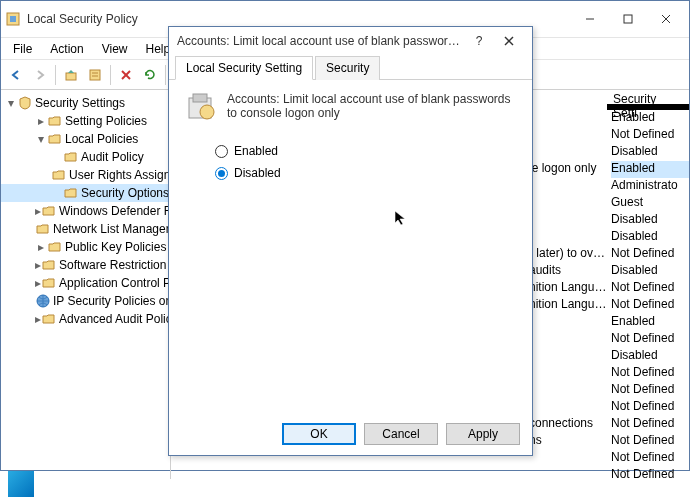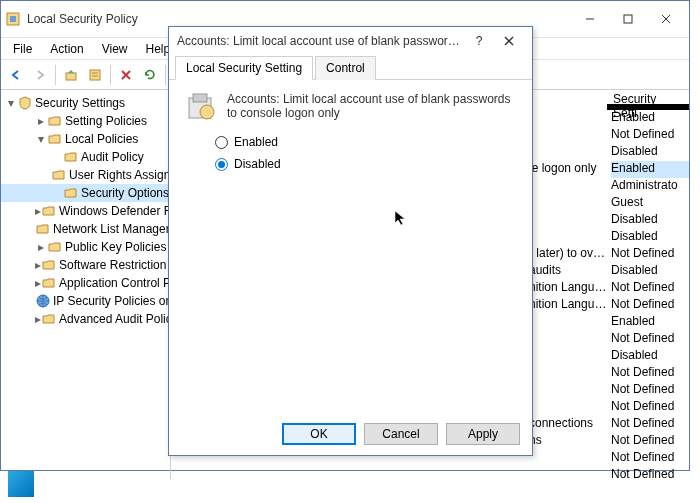--- a/index.html
+++ b/index.html
@@ -39,21 +39,21 @@
 
 .dialog { position: absolute; left: 168px; top: 26px; width: 365px; height: 430px; background: #fff; border: 1px solid #5a7aa5; box-shadow: 2px 2px 6px rgba(0,0,0,.2); }
 .dtitle { height: 28px; display: flex; align-items: center; padding: 0 8px; }
 .dtitle .t { flex: 1; white-space: nowrap; overflow: hidden; text-overflow: ellipsis; color: #333; }
 .dtitle .dbtn { width: 30px; height: 22px; display: flex; align-items: center; justify-content: center; color: #333; }
 .tabs { display: flex; padding: 0 6px; border-bottom: 1px solid #d0d0d0; }
 .tab { padding: 4px 10px; border: 1px solid #d0d0d0; border-bottom: none; background: #fff; margin-right: 2px; position: relative; top: 1px; }
 .tab.active { background: #fff; border-bottom: 1px solid #fff; }
 .tab:not(.active) { background: #f4f4f4; }
 .dcontent { padding: 12px 16px; }
-.policyrow { display: flex; gap: 10px; margin-bottom: 7px; }
+.policyrow { display: flex; gap: 10px; margin-bottom: 16px; }
 .policyico { width: 32px; height: 32px; }
 .policydesc { flex: 1; color: #333; }
 .radiogrp { margin-left: 30px; }
 .radio-row { display: flex; align-items: center; gap: 6px; height: 22px; }
 .radio { width: 13px; height: 13px; border: 1px solid #333; border-radius: 50%; display: inline-flex; align-items: center; justify-content: center; }
 .radio.checked { border-color: #0078d7; }
 .radio.checked::after { content: ""; width: 7px; height: 7px; background: #0078d7; border-radius: 50%; }
 .cursor { position: absolute; left: 225px; top: 183px; pointer-events: none; }
 .dbuttons { position: absolute; bottom: 10px; right: 12px; display: flex; gap: 8px; }
 .btn { width: 74px; height: 22px; border: 1px solid #adadad; background: #e1e1e1; display: flex; align-items: center; justify-content: center; }
@@ -378,21 +378,21 @@
     <div class="dbtn">?</div>
     <div class="dbtn">
         <svg width="12" height="12">
           <line x1="2" y1="2" x2="10" y2="10" stroke="#333" stroke-width="1.5"></line>
           <line x1="10" y1="2" x2="2" y2="10" stroke="#333" stroke-width="1.5"></line>
         </svg>
       </div>
   </div>
   <div class="tabs">
     <div class="tab active">Local Security Setting</div>
-    <div class="tab">Control</div>
+    <div class="tab">Security</div>
   </div>
   <div class="dcontent">
     <div class="policyrow">
       <span class="policyico">
         <svg width="32" height="32">
             <rect x="4" y="6" width="22" height="20" fill="#e8e8e8" stroke="#999"></rect>
             <rect x="8" y="2" width="14" height="8" fill="#ccc" stroke="#999"></rect>
             <circle cx="22" cy="20" r="7" fill="#f5d98a" stroke="#b8893a"></circle>
           </svg>
       </span>

